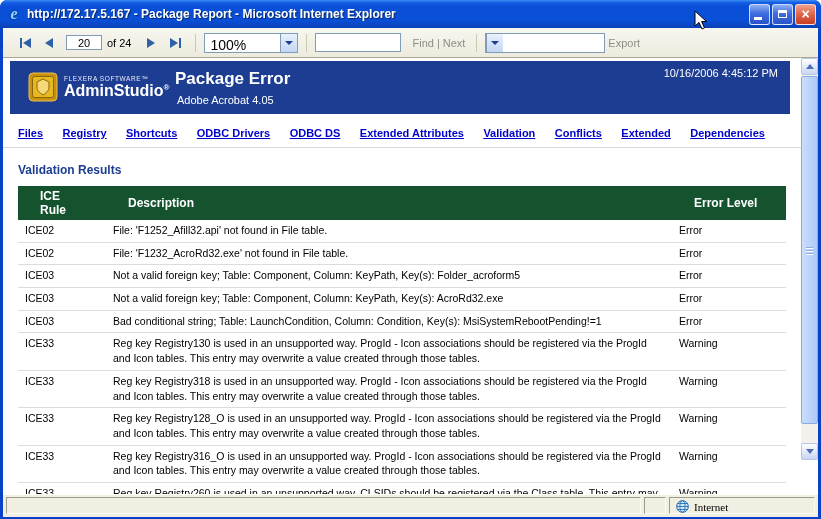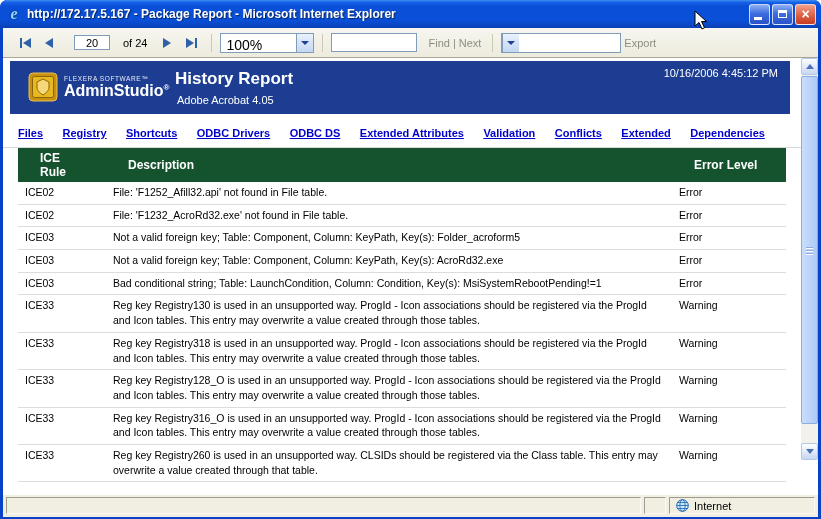--- a/index.html
+++ b/index.html
@@ -24,21 +24,21 @@
   .glyph-x { color:#fff; font-size:14px; font-weight:bold; line-height:1; }
 
   
   .toolbar { position:absolute; top:28px; left:3px; right:3px; height:30px;
     background:linear-gradient(180deg,#F7F6EF,#EDEBDD); border-bottom:1px solid #A9A795;
     display:flex; align-items:center; padding:0 10px; font-size:11px; color:#000; }
   .tb-btn { width:24px; height:20px; display:flex; align-items:center; justify-content:center; gap:1px; }
   .tri-l { width:0; height:0; border-top:5px solid transparent; border-bottom:5px solid transparent; border-right:8px solid #2E61A8; }
   .tri-r { width:0; height:0; border-top:5px solid transparent; border-bottom:5px solid transparent; border-left:8px solid #2E61A8; }
   .vbar { width:2px; height:10px; background:#2E61A8; }
-  .page-input { width:36px; height:15px; border:1px solid #7F9DB9; font-size:11px; text-align:center; margin:0 13px; }
+  .page-input { width:36px; height:15px; border:1px solid #7F9DB9; font-size:11px; text-align:center; margin:0 5px; }
   .of-label { margin-right:8px; }
   .sep { width:1px; height:18px; background:#CBC8B4; margin:0 8px; }
   .combo { display:flex; height:20px; border:1px solid #7F9DB9; background:#fff; align-items:stretch; }
   .combo.zoom { width:94px; }
   .combo.fmt { width:120px; }
   .combo-text { flex:1; padding:3px 5px; font-size:14px; white-space:nowrap; overflow:hidden; }
   .combo-btn { width:17px; background:linear-gradient(180deg,#E9F1FD,#C3D6F3); border-left:1px solid #7F9DB9;
     display:flex; align-items:center; justify-content:center; }
   .combo-arrow { width:0; height:0; border-left:4px solid transparent; border-right:4px solid transparent; border-top:4px solid #1C3E94; }
   .find-input { width:86px; height:19px; border:1px solid #7F9DB9; font-size:11px; padding:0 3px; margin-right:8px; }
@@ -76,21 +76,21 @@
   .s-tri-up { width:0; height:0; border-left:4px solid transparent; border-right:4px solid transparent; border-bottom:5px solid #4D6FB8; }
   .s-tri-dn { width:0; height:0; border-left:4px solid transparent; border-right:4px solid transparent; border-top:5px solid #4D6FB8; }
   .scroll-thumb { position:absolute; left:0; top:18px; width:17px; height:348px; border:1px solid #8CACE0; border-radius:2px;
     background:linear-gradient(90deg,#CADEFB,#AECAF6); }
   .scroll-thumb::after { content:""; position:absolute; left:4px; right:4px; top:50%; height:1px;
     background:#8CACE0; box-shadow:0 -3px 0 #8CACE0, 0 3px 0 #8CACE0, 0 -2px 0 #fff, 0 1px 0 #fff, 0 4px 0 #fff; }
 
   
   .statusbar { position:absolute; left:3px; right:3px; bottom:2px; height:23px; background:#F1EFE2;
     border-top:1px solid #FFFFFF; display:flex; gap:3px; padding:2px 3px 3px; font-size:11px; }
-  .sb-panel { border:1px solid; border-color:#9E9C8E #FBFAF5 #FBFAF5 #9E9C8E; display:flex; align-items:center; }
+  .sb-panel { border:1px solid; border-color:#9E9C8E #FBFAF5 #FBFAF5 #9E9C8E; display:flex; align-items:flex-end;font-family:Liberation Serif, serif; }
   .sb-left { flex:1; }
   .sb-mid { width:22px; }
   .sb-right { width:146px; gap:5px; padding:0 6px; }
 
   .cursor { position:absolute; left:694px; top:10px; z-index:99; pointer-events:none; }
 </style>
 </head>
 <body>
 
 <div class="window">
@@ -156,21 +156,21 @@
         <svg width="30" height="30" viewBox="0 0 30 30">
           <rect x="1" y="1" width="28" height="28" rx="4" fill="#C89010" stroke="#E8C050"></rect>
           <rect x="4.5" y="4.5" width="21" height="21" rx="2" fill="#E8B820" stroke="#8A6508"></rect>
           <path d="M15 7 l6 3 v5 c0 4 -3 6 -6 8 c-3 -2 -6 -4 -6 -8 v-5 z" fill="#F6D878" stroke="#8A6508"></path>
         </svg>
         <span class="brand-col">
           <span class="brand-small">FLEXERA SOFTWARE™</span>
           <span class="brand-name"><span>AdminStudio</span><sup>®</sup></span>
         </span>
       </span>
-      <span class="band-title">History Report</span>
+      <span class="band-title">Package Error</span>
       <span class="band-sub">Adobe Acrobat 4.05</span>
       <span class="band-time">10/16/2006 4:45:12 PM</span>
     </div>
 
     <div class="nav">
   <a class="nav-link" href="#">Files</a>
 
   <a class="nav-link" href="#">Registry</a>
 
   <a class="nav-link" href="#">Shortcuts</a>
@@ -183,20 +183,21 @@
 
   <a class="nav-link" href="#">Validation</a>
 
   <a class="nav-link" href="#">Conflicts</a>
 
   <a class="nav-link" href="#">Extended</a>
 
   <a class="nav-link" href="#">Dependencies</a>
 </div>
 
+    <div class="section-title">Validation Results</div>
 
     <table class="vtable">
       <colgroup>
           <col style="width:88px">
           <col>
           <col style="width:114px">
         </colgroup>
       <thead>
         <tr>
           <th>ICE Rule</th>

